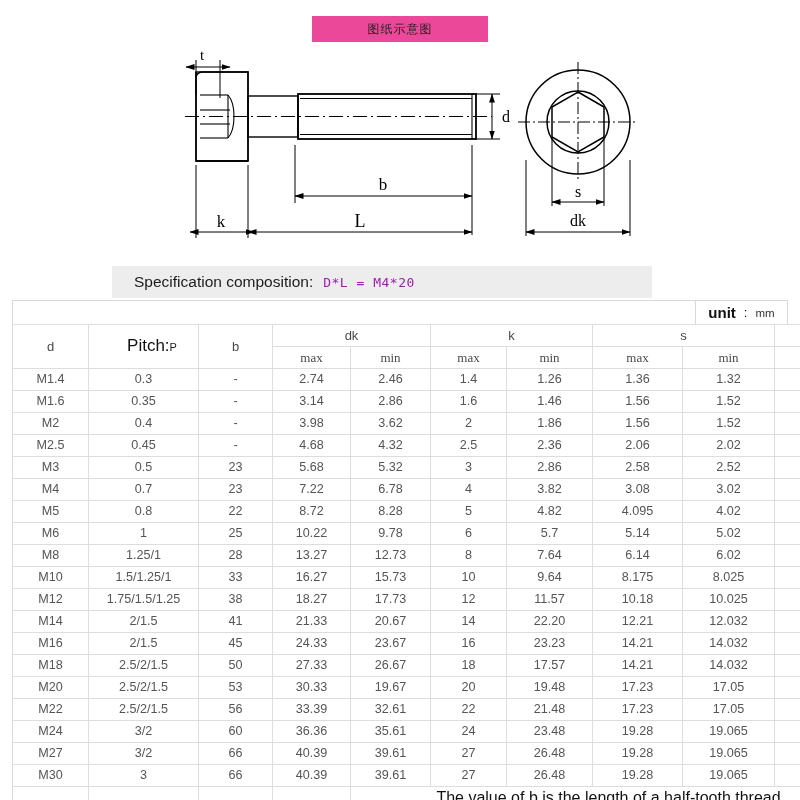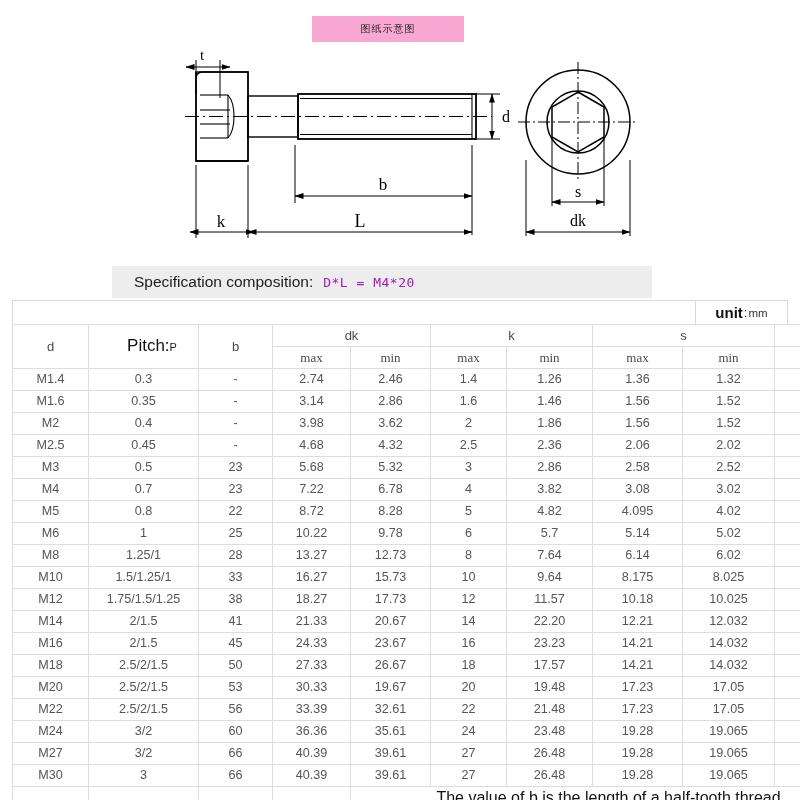--- a/index.html
+++ b/index.html
@@ -19,24 +19,24 @@
 
   
   #drawing-area {
     position: absolute;
     left: 0; top: 0;
     width: 800px; height: 258px;
   }
   #drawing-title-banner {
     position: absolute;
     left: 312px; top: 16px;
-    width: 152px; height: 26px;
-    background: #f9a8d4;
+    width: 176px; height: 26px;
+    background: #ec4899;
     display: flex; align-items: center; justify-content: center;
-    font-size: 10px;
+    font-size: 12px;
     color: #222;
     letter-spacing: 1px;
     font-family: "DejaVu Sans", sans-serif;
   }
   #drawing-svg {
     position: absolute;
     left: 0; top: 0;
   }
 
   
@@ -71,21 +71,21 @@
     border-right: 1px solid #d9d9d9;
   }
   #unit-cell {
     position: absolute;
     right: 0; top: 0;
     width: 92px; height: 100%;
     border-left: 1px solid #d9d9d9;
     display: flex;
     align-items: center;
     justify-content: center;
-    gap: 1px;
+    gap: 8px;
   }
   #unit-word { font-size: 15px; font-weight: bold; color: #111; }
   #unit-colon { font-size: 13px; color: #111; }
   #unit-mm { font-size: 11.5px; color: #333; }
 
   
   #spec-table {
     position: absolute;
     left: 12px; top: 324px;
     width: 776px;

